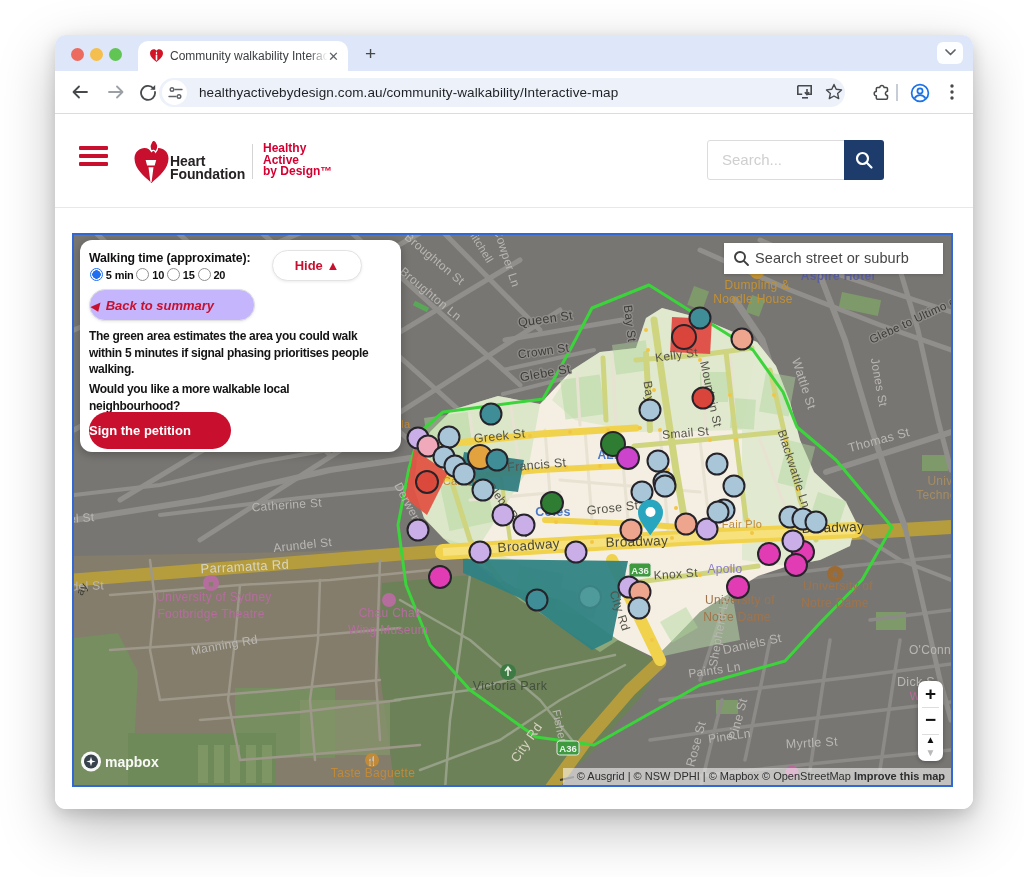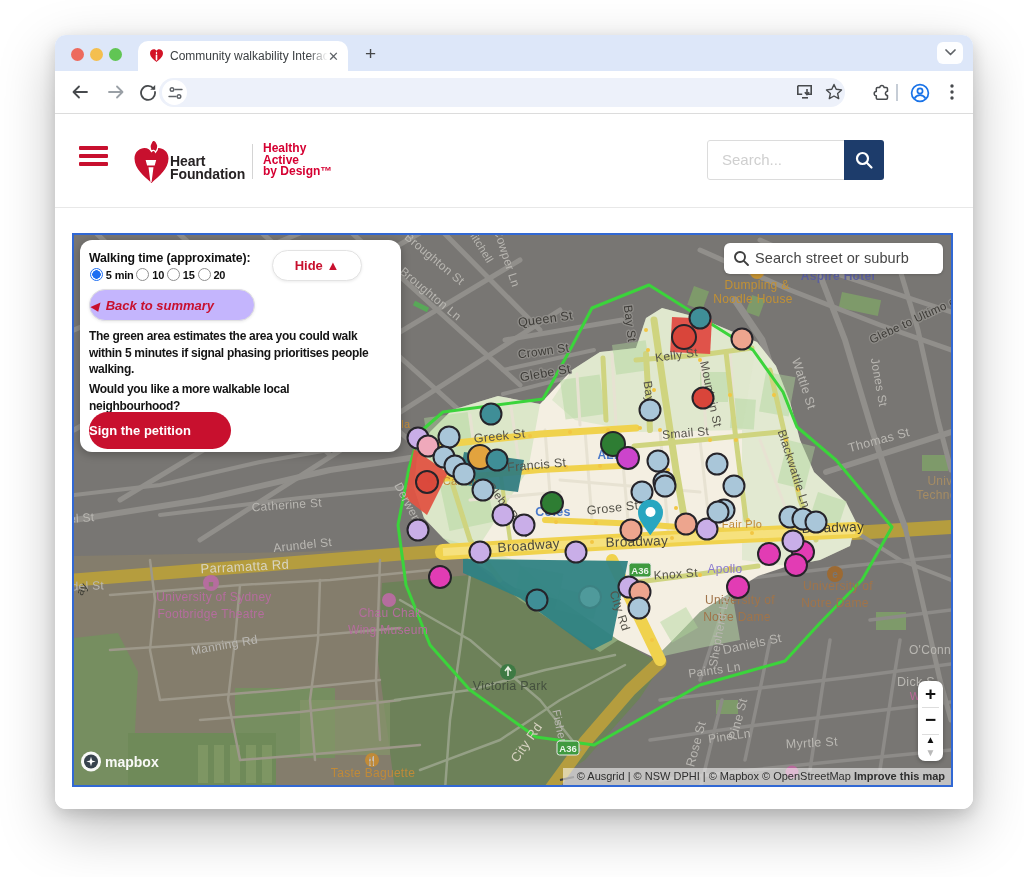--- a/index.html
+++ b/index.html
@@ -32,21 +32,21 @@
 .map { position:absolute; left:17px; top:119px; width:881px; height:554px; border:2px solid #3168d4; }
 .panel { position:absolute; left:6px; top:5px; width:321px; height:212px; background:#fff; border-radius:12px; box-shadow:0 2px 10px rgba(0,0,0,0.28); font-family:"Liberation Sans", sans-serif; }
 .panel .ttl { position:absolute; left:9px; top:11px; font-size:12.3px; font-weight:bold; color:#101010; letter-spacing:-0.1px; }
 .radios { position:absolute; left:10px; top:27.5px; font-size:11px; font-weight:bold; color:#101010; letter-spacing:-0.2px; }
 .radios span.r { display:inline-block; width:13px; height:13px; border:1.5px solid #8f8f8f; border-radius:50%; vertical-align:-2px; background:#fff; }
 .radios span.rs { display:inline-block; width:13px; height:13px; border:1.5px solid #1f6ff2; border-radius:50%; vertical-align:-2px; background:radial-gradient(circle, #1f6ff2 0 4px, #fff 4.5px); }
 .hidebtn { position:absolute; left:192px; top:10px; width:90px; height:31px; border:1px solid #e3e3e3; border-radius:16px; background:#fff; text-align:center; line-height:30px; font-size:13px; font-weight:bold; color:#c8102e; box-shadow:0 1px 3px rgba(0,0,0,0.08);}
 .backbtn { position:absolute; left:9px; top:49px; width:166px; height:32px; border:1px solid #e0e0e0; border-radius:17px; background:#c4b5fd; text-align:left; line-height:31px; font-size:13px; font-weight:bold; color:#c8102e; box-shadow:0 1px 3px rgba(0,0,0,0.08);font-style:italic;}
 .panel p { position:absolute; left:9px; width:296px; font-size:12px; color:#141414; line-height:16.5px; font-weight:bold; letter-spacing:-0.3px;}
 .signbtn { position:absolute; left:9px; top:172px; width:142px; height:37px; background:#c8102e; border-radius:19px; color:#fff; font-size:13px; font-weight:bold; line-height:37px; }
-.msearch { position:absolute; left:650px; top:8px; width:219px; height:31px; background:#fff; border-radius:6px; box-shadow:0 1px 3px rgba(0,0,0,0.18); }
+.msearch { position:absolute; left:650px; top:8px; width:219px; height:31px; background:#fff; border-radius:0; box-shadow:0 1px 3px rgba(0,0,0,0.18); }
 .msearch span { position:absolute; left:31px; top:7px; font-size:14.5px; color:#464646; letter-spacing:0.1px; }
 .zoomctl { position:absolute; left:844px; top:446px; width:25px; height:80px; background:#fff; border-radius:7px; box-shadow:0 1px 4px rgba(0,0,0,0.3); }
 .attr { position:absolute; right:0px; bottom:0px; height:17px; background:rgba(255,255,255,0.55); font-size:11px; color:#2e2e2e; padding:2px 6px 0 14px; white-space:nowrap; }
 .mblogo { position:absolute; left:6px; bottom:8px; }
 </style>
 </head>
 <body>
 <div class="window">
   <div class="tabstrip">
     <div class="dot" style="left:16px; background:#ed6a5e;"></div>
@@ -78,20 +78,21 @@
         <path d="M16.2 2.0 V6.8 H11.2 Z" fill="#474a4d"></path>
       </svg>
     <div class="urlpill">
       <div style="position:absolute;left:3px;top:2px;width:25px;height:25px;border-radius:50%;background:#fff;"></div>
       <svg style="position:absolute; left:9px; top:8px;" width="15" height="14" viewBox="0 0 15 14">
           <circle cx="4" cy="3.5" r="1.8" fill="none" stroke="#5f6368" stroke-width="1.4"></circle>
           <path d="M7 3.5 H14" stroke="#5f6368" stroke-width="1.4" stroke-linecap="round"></path>
           <circle cx="11" cy="10.5" r="1.8" fill="none" stroke="#5f6368" stroke-width="1.4"></circle>
           <path d="M1 10.5 H8" stroke="#5f6368" stroke-width="1.4" stroke-linecap="round"></path>
         </svg>
+      <span class="url">healthyactivebydesign.com.au/community-walkability/Interactive-map</span>
     </div>
     <svg style="left:741px" width="20" height="18" viewBox="0 0 20 18">
         <path d="M1.8 2.8 h13.4 v8.4 h-5 M6.2 11.2 H1.8 V2.8" fill="none" stroke="#474a4d" stroke-width="1.6"></path>
         <path d="M6 14.8 h6" stroke="#474a4d" stroke-width="1.6"></path>
         <path d="M11 6 v5.2 M8.8 9.2 l2.2 2.4 l2.2 -2.4" stroke="#474a4d" stroke-width="1.6" fill="none"></path>
       </svg>
     <svg style="left:770px" width="18" height="18" viewBox="0 0 18 18">
         <path d="M9 1.5 L11.2 6.3 L16.5 6.9 L12.6 10.4 L13.7 15.6 L9 13 L4.3 15.6 L5.4 10.4 L1.5 6.9 L6.8 6.3 Z" fill="none" stroke="#474a4d" stroke-width="1.4" stroke-linejoin="round"></path>
       </svg>
     <svg style="left:817px" width="19" height="19" viewBox="0 0 19 19">

